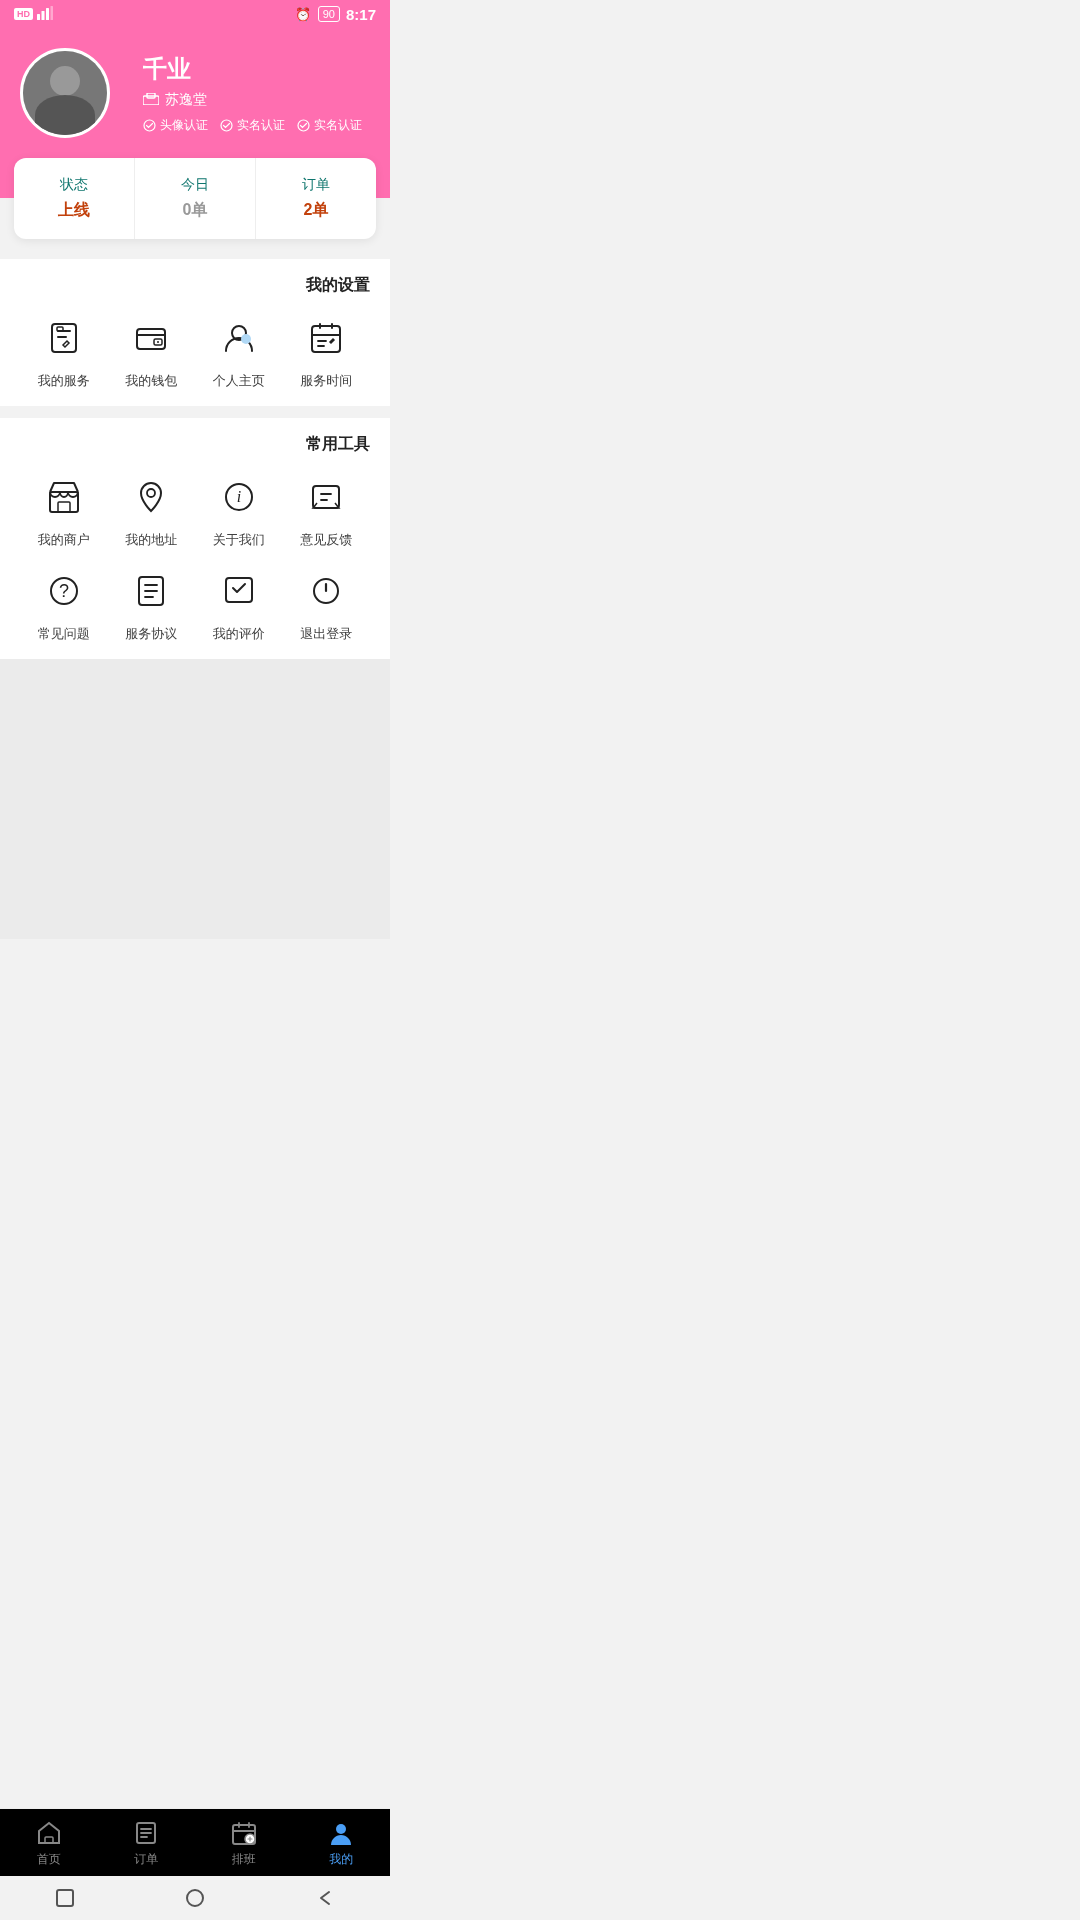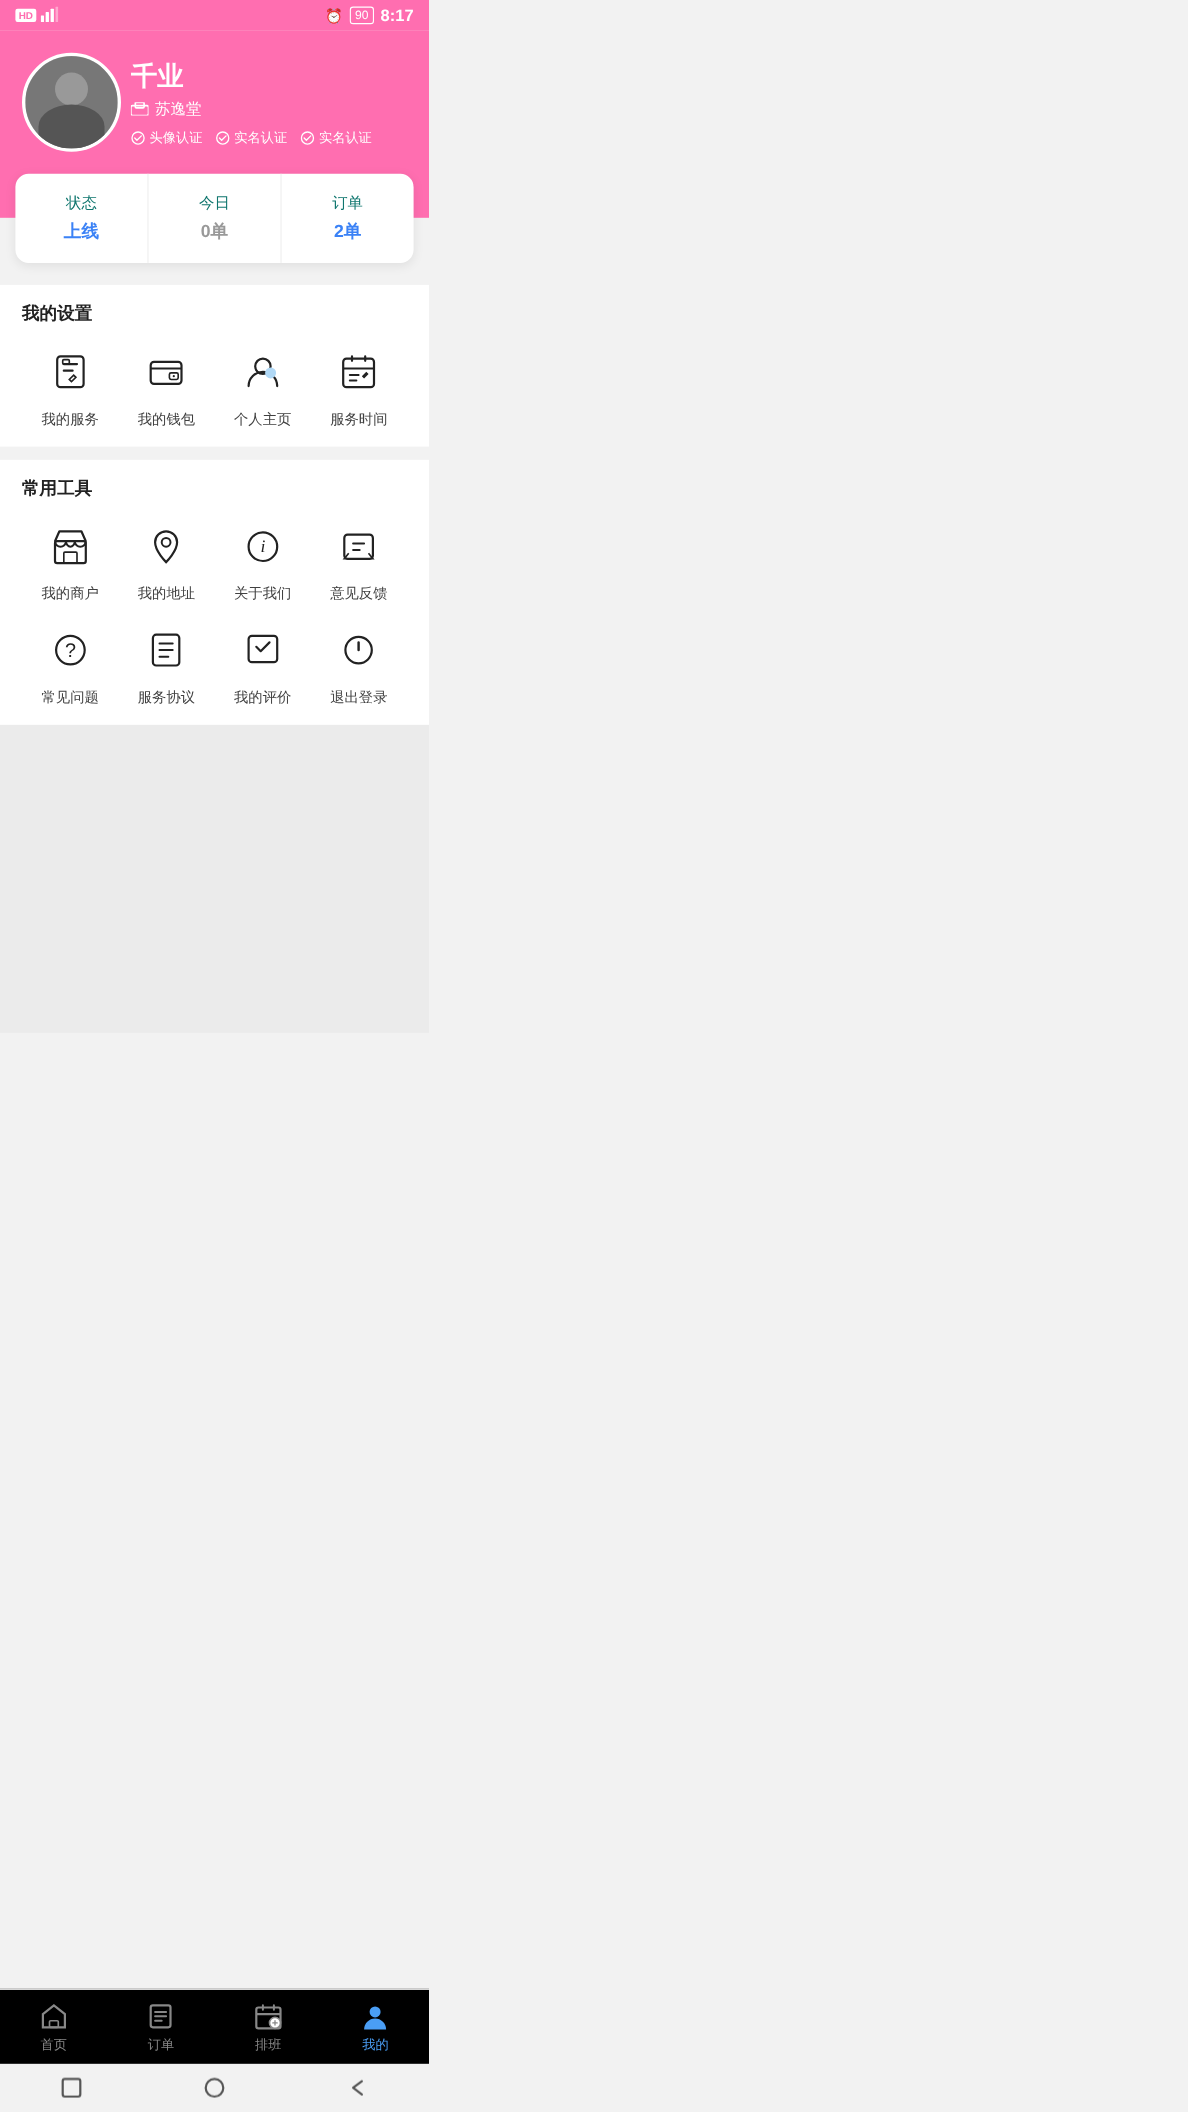--- a/index.html
+++ b/index.html
@@ -37,21 +37,21 @@
       color: white;
       font-weight: 500;
     }
 
     
     .profile-header {
       background: #ff6eb0;
       padding: 20px 20px 60px;
       display: flex;
       align-items: center;
-      gap: 9px;
+      gap: 33px;
     }
     .avatar {
       width: 90px;
       height: 90px;
       border-radius: 50%;
       background: #ccc;
       border: 3px solid white;
       overflow: hidden;
       flex-shrink: 0;
       position: relative;
@@ -133,21 +133,21 @@
     .stat-item:last-child { border-right: none; }
     .stat-label {
       font-size: 14px;
       color: #0f766e;
       margin-bottom: 6px;
     }
     .stat-value {
       font-size: 16px;
       font-weight: 600;
     }
-    .stat-value.pink { color: #3b82f6; }
+    .stat-value.pink { color: #c2410c; }
     .stat-value.gray { color: #999; }
 
     
     .section {
       background: white;
       margin: 12px 0 0;
       padding: 16px 20px 8px;
     }
     .section-title {
       font-size: 16px;
@@ -227,20 +227,21 @@
     .sys-btn {
       width: 22px;
       height: 22px;
       display: flex;
       align-items: center;
       justify-content: center;
     }
 
     .content-area {
       padding-bottom: 120px;
+      text-align: right;
     }
 
     .gray-area {
       height: 280px;
       background: #ebebeb;
     }
   </style>
 </head>
 <body>
 

